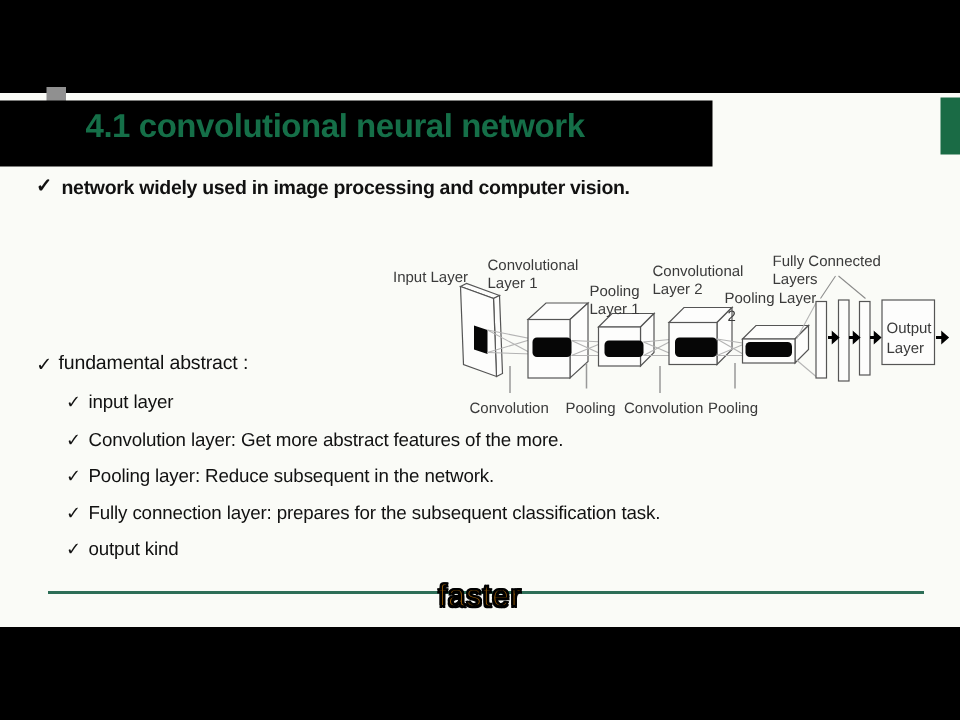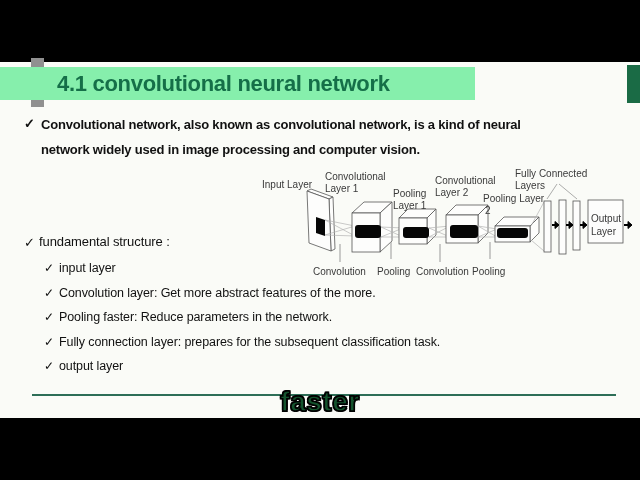--- a/index.html
+++ b/index.html
@@ -5,22 +5,22 @@
   html,body { margin:0; padding:0; background:#222; }
   #stage {
     position:relative; width:640px; height:480px; background:#000000;
     font-family:"Liberation Sans", sans-serif; overflow:hidden;
   }
   .slide {
     position:absolute; left:0; top:62px; width:640px; height:356px;
     background:#fafbf7;
   }
   .title-bar {
-    position:absolute; left:0; top:5px; width:475px; height:33px;
-    background:#86efac;
+    position:absolute; left:0; top:5px; width:475px; height:44px;
+    background:#000000;
   }
   .title-text {
     position:absolute; left:57px; top:0; height:33px; line-height:33px;
     font-size:22px; font-weight:bold; letter-spacing:-0.3px;
     color:#156f48; white-space:nowrap;
   }
   .gray-bar {
     position:absolute; left:31px; top:-4px; width:13px; height:49px;
     background:#909090;
   }
@@ -42,21 +42,21 @@
   .li-row { position:absolute; left:59px; font-size:12.5px; color:#111;
     letter-spacing:-0.1px; line-height:16px; white-space:nowrap; }
   .li-check { position:absolute; left:44px; font-size:12px; color:#111; line-height:16px; }
   .diagram-svg { position:absolute; left:250px; top:103px; }
   .divider {
     position:absolute; left:32px; top:332px; width:584px; height:2px;
     background:#2d6e57;
   }
   .caption {
     position:absolute; left:0; top:324px; width:640px; text-align:center;
-    font-size:28px; font-weight:bold; color:#14532d;
+    font-size:21px; font-weight:normal; color:#a16207;
     -webkit-text-stroke:1.3px #000;
     text-shadow:1px 1px 0 #000, -1px 1px 0 #000, 1px -1px 0 #000, -1px -1px 0 #000;
     letter-spacing:0.5px;
   }
   svg text { font-family:"Liberation Sans", sans-serif; font-size:10px; fill:#3a3a3a; }
   svg .boxline { fill:#fdfdfc; stroke:#555; stroke-width:0.8; }
   svg .blob { fill:#060606; stroke:none; }
   svg .fan { stroke:#b3b3b3; stroke-width:0.7; fill:none; }
   svg .tick { stroke:#999; stroke-width:1; }
   svg .labelfan { stroke:#8a8a8a; stroke-width:0.7; fill:none; }
@@ -69,41 +69,40 @@
   <div class="slide">
 
     <div class="gray-bar"></div>
     <div class="title-bar">
       <div class="title-text">4.1 convolutional neural network</div>
     </div>
     <div class="green-square"></div>
 
     <span class="check" style="left:24px; top:54px; font-weight:bold;">✓</span>
     <div class="intro-lines">
-      <div>Convolutional network, also known as convolutional network, is a kind of neural</div>
       <div>network widely used in image processing and computer vision.</div>
     </div>
 
     <span class="check" style="left:24px; top:173px;">✓</span>
-    <div class="struct-heading">fundamental structure :</div>
+    <div class="struct-heading">fundamental abstract :</div>
 
     <span class="li-check" style="top:198px;">✓</span>
     <div class="li-row" style="top:198px;">input layer</div>
 
     <span class="li-check" style="top:223px;">✓</span>
     <div class="li-row" style="top:223px;">Convolution layer: Get more abstract features of the more.</div>
 
     <span class="li-check" style="top:247px;">✓</span>
-    <div class="li-row" style="top:247px;">Pooling faster: Reduce parameters in the network.</div>
+    <div class="li-row" style="top:247px;">Pooling layer: Reduce subsequent in the network.</div>
 
     <span class="li-check" style="top:272px;">✓</span>
     <div class="li-row" style="top:272px;">Fully connection layer: prepares for the subsequent classification task.</div>
 
     <span class="li-check" style="top:296px;">✓</span>
-    <div class="li-row" style="top:296px;">output layer</div>
+    <div class="li-row" style="top:296px;">output kind</div>
 
     <svg class="diagram-svg" width="390" height="120" viewBox="0 0 390 120">
 
       <g>
         <polygon class="boxline" points="57,26 61,24 83,32 79,34"></polygon>
         <polygon class="boxline" points="79,34 83,32 85,84 81,86"></polygon>
         <polygon class="boxline" points="57,26 79,34 81,86 59,78"></polygon>
         <polygon class="blob" points="66,52 75,55 75,71 66,68"></polygon>
       </g>
 

